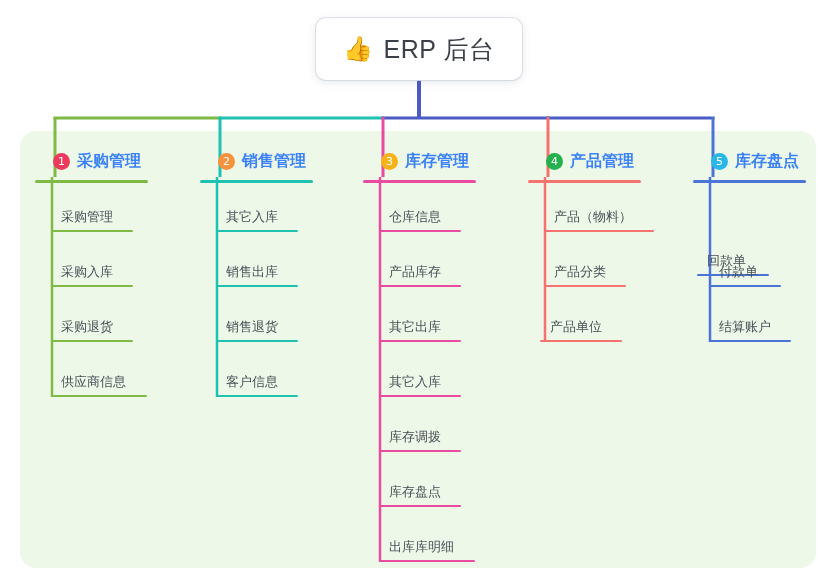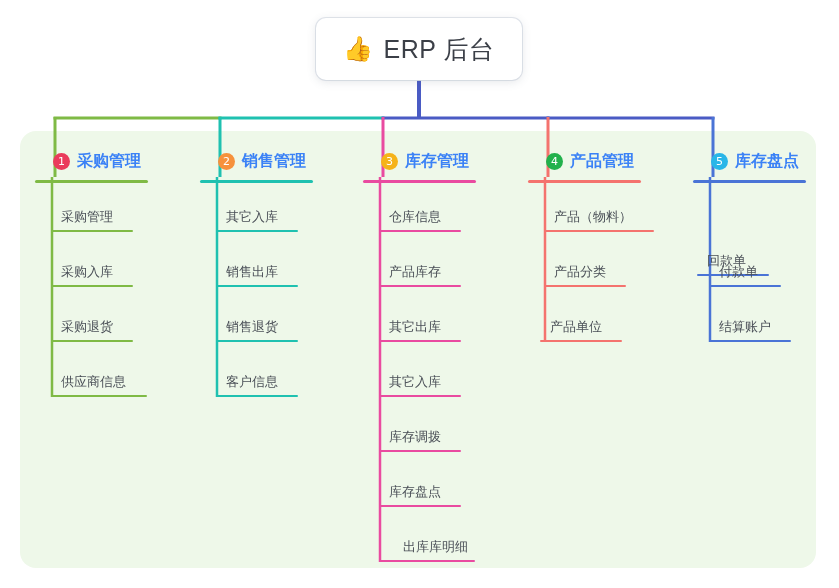--- a/index.html
+++ b/index.html
@@ -153,21 +153,21 @@
         </div>
         <div class="leaf" style="position: absolute; left: 16px; top: 274px; height: 30px; width: 134px;">
           <span class="leaf-text" style="left: 10px;">库存调拨</span>
           <div class="leaf-rule" style="left: 0px; width: 82px; background: rgb(233, 75, 160);"></div>
         </div>
         <div class="leaf" style="position: absolute; left: 16px; top: 329px; height: 30px; width: 134px;">
           <span class="leaf-text" style="left: 10px;">库存盘点</span>
           <div class="leaf-rule" style="left: 0px; width: 82px; background: rgb(233, 75, 160);"></div>
         </div>
         <div class="leaf" style="position: absolute; left: 16px; top: 384px; height: 30px; width: 134px;">
-          <span class="leaf-text" style="left: 24px;">出库库明细</span>
+          <span class="leaf-text" style="left: 10px;">出库库明细</span>
           <div class="leaf-rule" style="left: 0px; width: 96px; background: rgb(233, 75, 160);"></div>
         </div>
       </div>
       <div class="col" style="left: 528px; top: 148px; width: 150px;">
         <div class="col-head">
           <span class="badge" style="background: rgb(34, 177, 76);">4</span>
           <span class="head-label">产品管理</span>
         </div>
         <div class="head-rule" style="width: 113px; background: rgb(244, 115, 110);"></div>
         <div class="leaf" style="position: absolute; left: 16px; top: 54px; height: 30px; width: 134px;">

